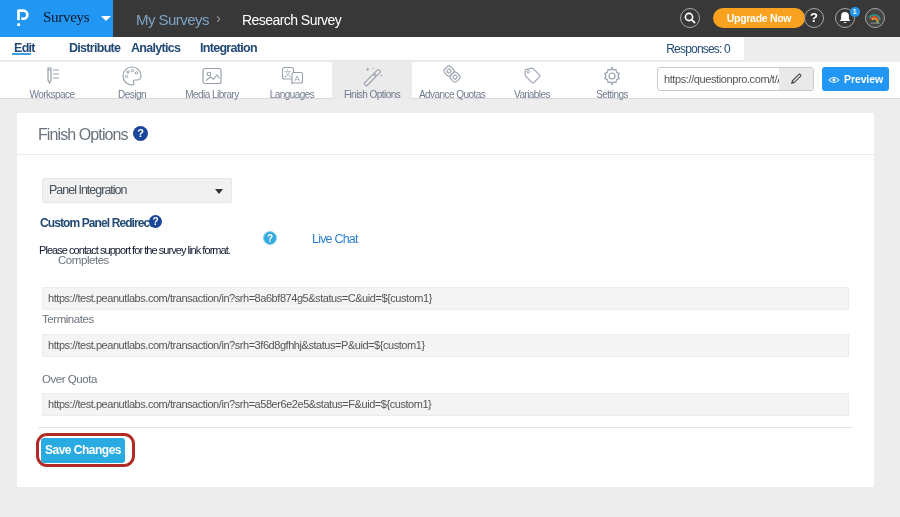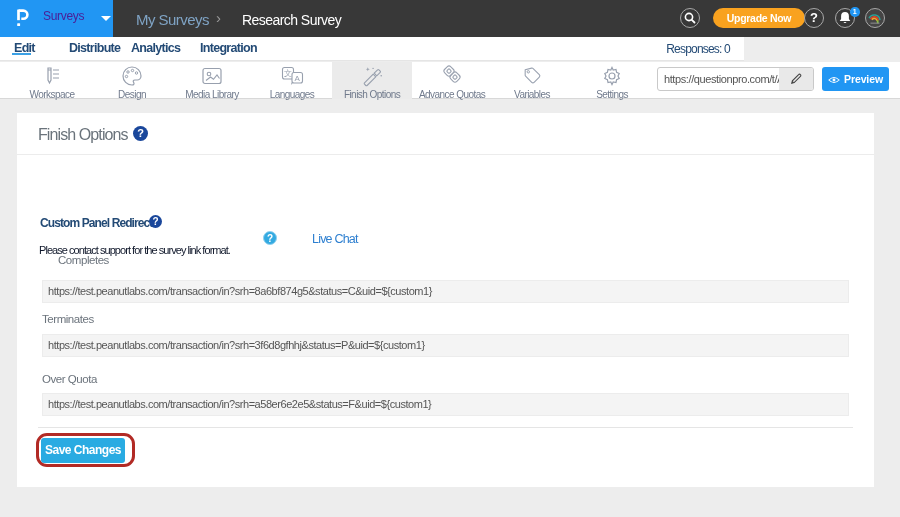--- a/index.html
+++ b/index.html
@@ -1,20 +1,20 @@
 <!DOCTYPE html>
 <html><head>
 <meta charset="utf-8">
 <style>
 * { margin:0; padding:0; box-sizing:border-box; }
 html,body { width:900px; height:517px; overflow:hidden; font-family:"Liberation Sans", sans-serif; background:#ededed; }
 .topbar { position:absolute; left:0; top:0; width:900px; height:37.4px; background:#383838; }
 .logo { position:absolute; left:0; top:0; width:113px; height:37.4px; background:#2196f3; }
 .logo svg { position:absolute; left:17px; top:8px; }
-.logo .t { position:absolute; left:43px; top:9px; color:#4c1d95; font-size:12px; letter-spacing:-0.3px; }
+.logo .t { position:absolute; left:43px; top:9px; color:#0f172a; font-size:15px; letter-spacing:-0.3px;font-family:Liberation Serif, serif; }
 .logo .c { position:absolute; left:101px; top:16px; width:0; height:0; border-left:5px solid transparent; border-right:5px solid transparent; border-top:5.5px solid #fff; }
 .bc1 { position:absolute; left:136px; top:11px; color:#7fa3c4; font-size:15px; letter-spacing:-0.55px; }
 .bcs { position:absolute; left:216px; top:9px; color:#9a9a9a; font-size:15px; }
 .bc2 { position:absolute; left:242px; top:12px; color:#ffffff; font-size:14px; letter-spacing:-0.55px; }
 .circ { position:absolute; top:8px; width:20px; height:20px; border:1px solid #a8a8a8; border-radius:50%; }
 .upg { position:absolute; left:713px; top:8px; width:92px; height:20px; background:#f9a21f; border-radius:10px; color:#fff; font-size:10.5px; font-weight:bold; text-align:center; line-height:20px; letter-spacing:-0.3px; }
 .badge { position:absolute; left:850px; top:7px; width:9.5px; height:9.5px; background:#2196f3; border-radius:50%; color:#fff; font-size:7px; font-weight:bold; text-align:center; line-height:9.5px; }
 .qm { color:#fff; font-size:13px; font-weight:bold; text-align:center; line-height:18px; display:block; }
 .nav { position:absolute; left:0; top:37px; width:744px; height:24px; background:#fff; border-bottom:1px solid #e5e5e5; }
 .nav a { position:absolute; top:4px; color:#234a75; font-size:12.5px; font-weight:bold; text-decoration:none; letter-spacing:-0.7px; }
@@ -179,27 +179,28 @@
     </svg>
   <div class="pv"><svg width="12" height="8" viewBox="0 0 14 9" style="vertical-align:-1px; margin-right:4px;">
         <path d="M1 4.5 Q7 -1.5 13 4.5 Q7 10.5 1 4.5z" fill="none" stroke="#fff" stroke-width="1.2"></path>
         <circle cx="7" cy="4.5" r="1.7" fill="#fff"></circle>
       </svg>Preview</div>
 </div>
 <div class="card">
   <span class="chead">Finish Options</span>
   <span class="qcirc">?</span>
   <div class="cdiv"></div>
+  <div class="dd">Panel Integration<span class="dc"></span></div>
   <span class="cpr">Custom Panel Redirects</span>
   <span class="qcirc2">?</span>
   <span class="redline">Please contact support for the survey link format.</span>
   <span class="qcirc3">?</span>
   <span class="lc">Live Chat</span>
   <span class="flabel" style="top:141px;margin-left:16px;">Completes</span>
-  <div class="finput" style="top:167px;">https://test.peanutlabs.com/transaction/in?srh=8a6bf874g5&amp;status=C&amp;uid=${custom1}</div>
+  <div class="finput" style="top:174px;">https://test.peanutlabs.com/transaction/in?srh=8a6bf874g5&amp;status=C&amp;uid=${custom1}</div>
   <span class="flabel" style="top:200px;">Terminates</span>
   <div class="finput" style="top:221px;">https://test.peanutlabs.com/transaction/in?srh=3f6d8gfhhj&amp;status=P&amp;uid=${custom1}</div>
   <span class="flabel" style="top:260px;">Over Quota</span>
   <div class="finput" style="top:280px;">https://test.peanutlabs.com/transaction/in?srh=a58er6e2e5&amp;status=F&amp;uid=${custom1}</div>
   <div class="bdiv"></div>
   <div class="ring"></div>
   <div class="save">Save Changes</div>
 </div>
 
 </body></html>

